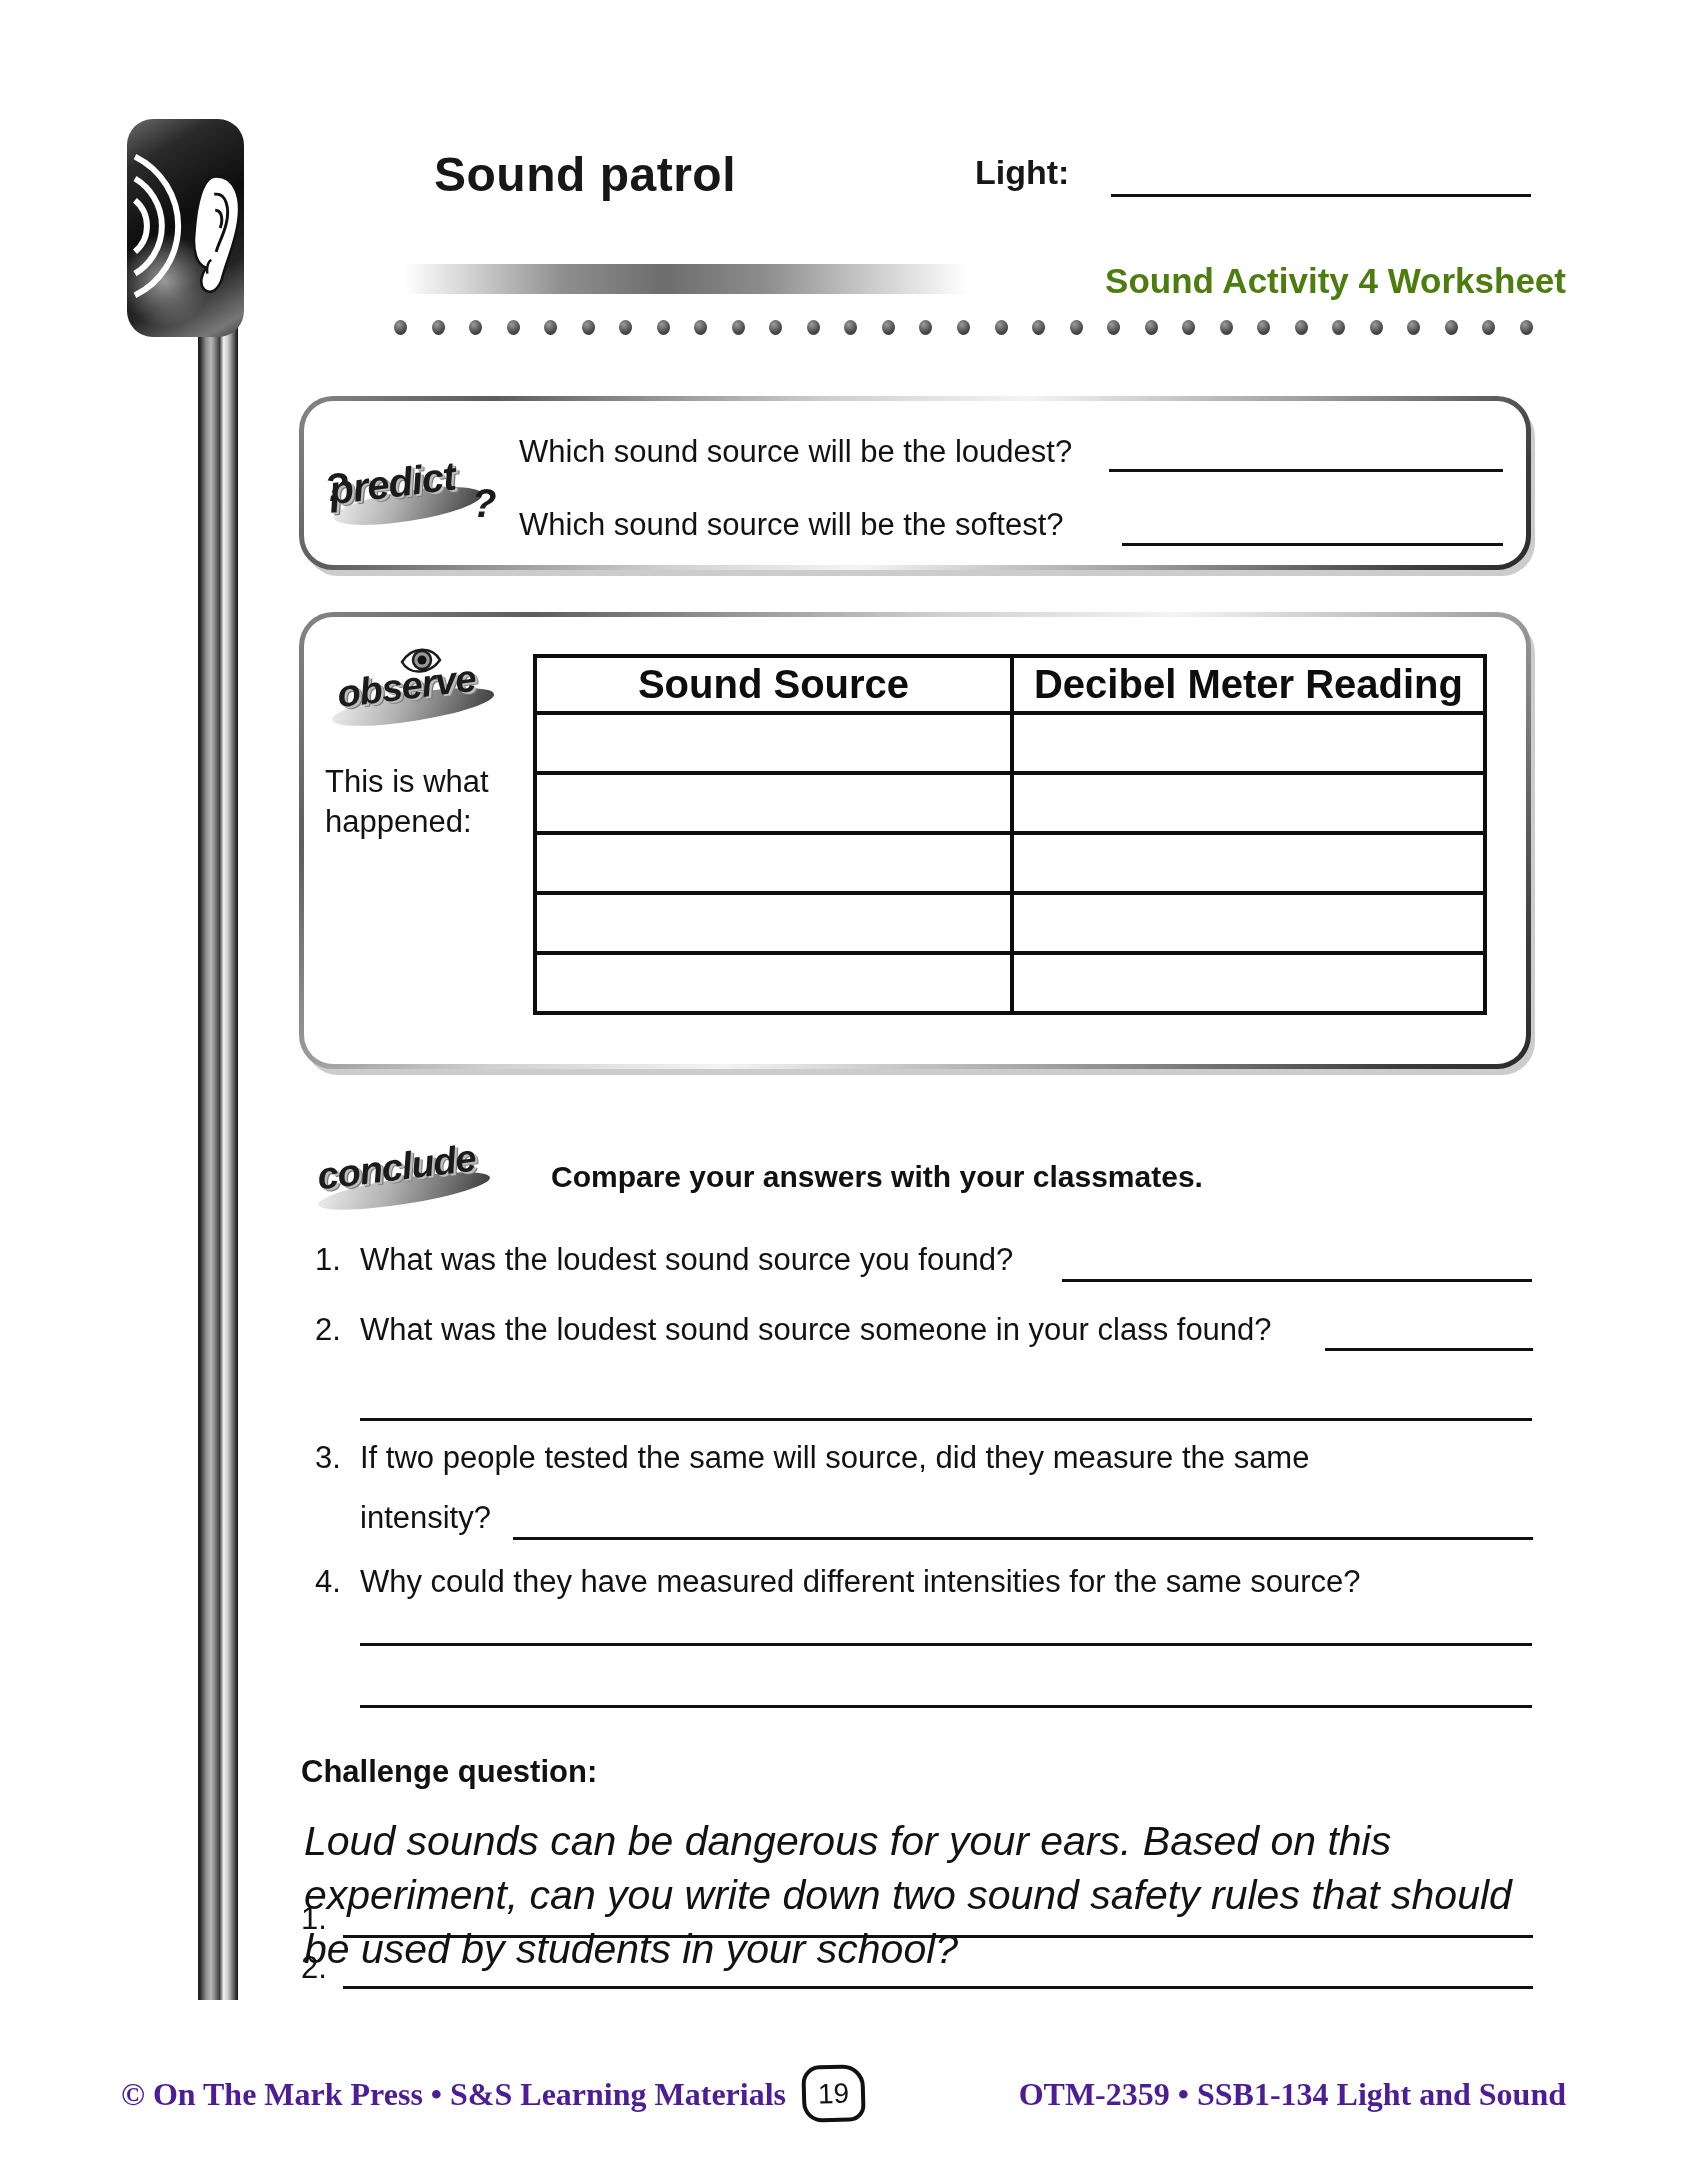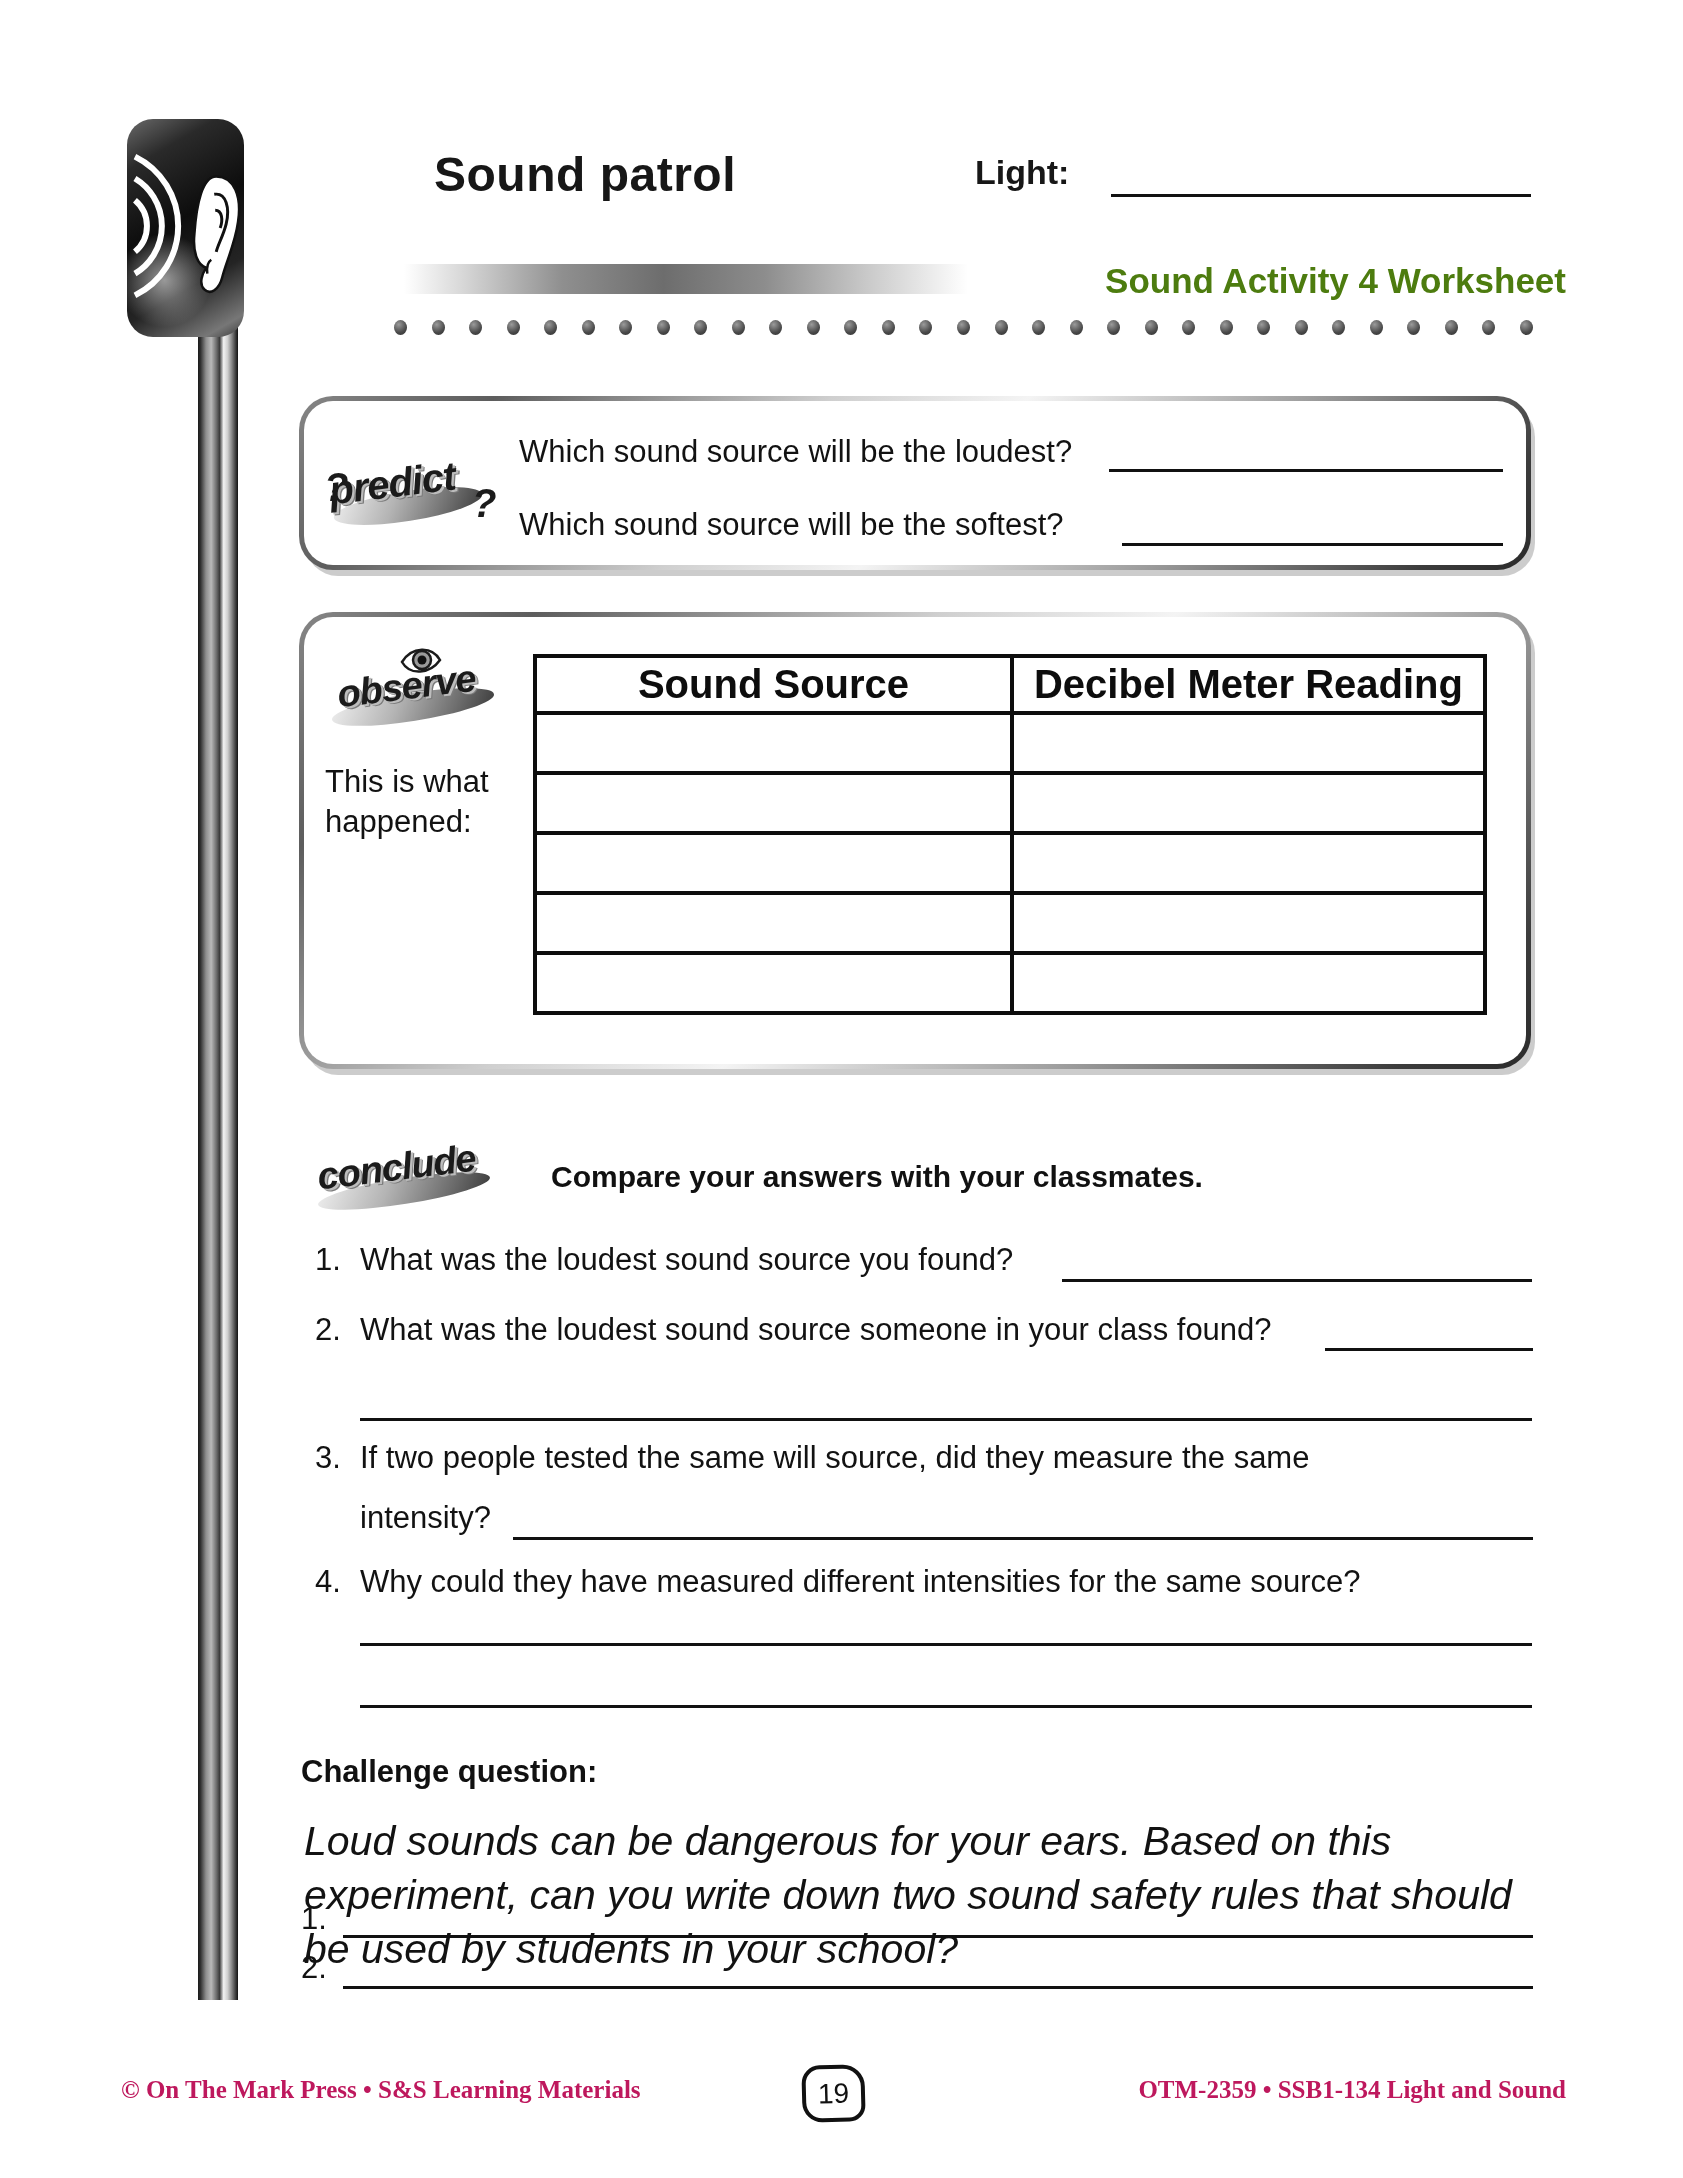--- a/index.html
+++ b/index.html
@@ -275,23 +275,23 @@
   #ch1-num { left: 301px; top: 1901px; }
   #ch1-rule{ left: 343px; top: 1935px; width: 1190px; }
   #ch2-num { left: 301px; top: 1950px; }
   #ch2-rule{ left: 343px; top: 1986px; width: 1190px; }
 
   
   .footer-text {
     position: absolute;
     top: 2076px;
     font-family: "Liberation Serif", serif;
-    font-size: 25px;
-    font-weight: bold;
-    color: #be185d;
+    font-size: 32px;
+    font-weight: bold;
+    color: #4c1d95;
     white-space: nowrap;
     text-align: center;
   }
   #footer-left  { left: 121px; }
   #footer-right { right: 117px; }
   #page-badge {
     position: absolute;
     left: 802px;
     top: 2065px;
     width: 63px;

